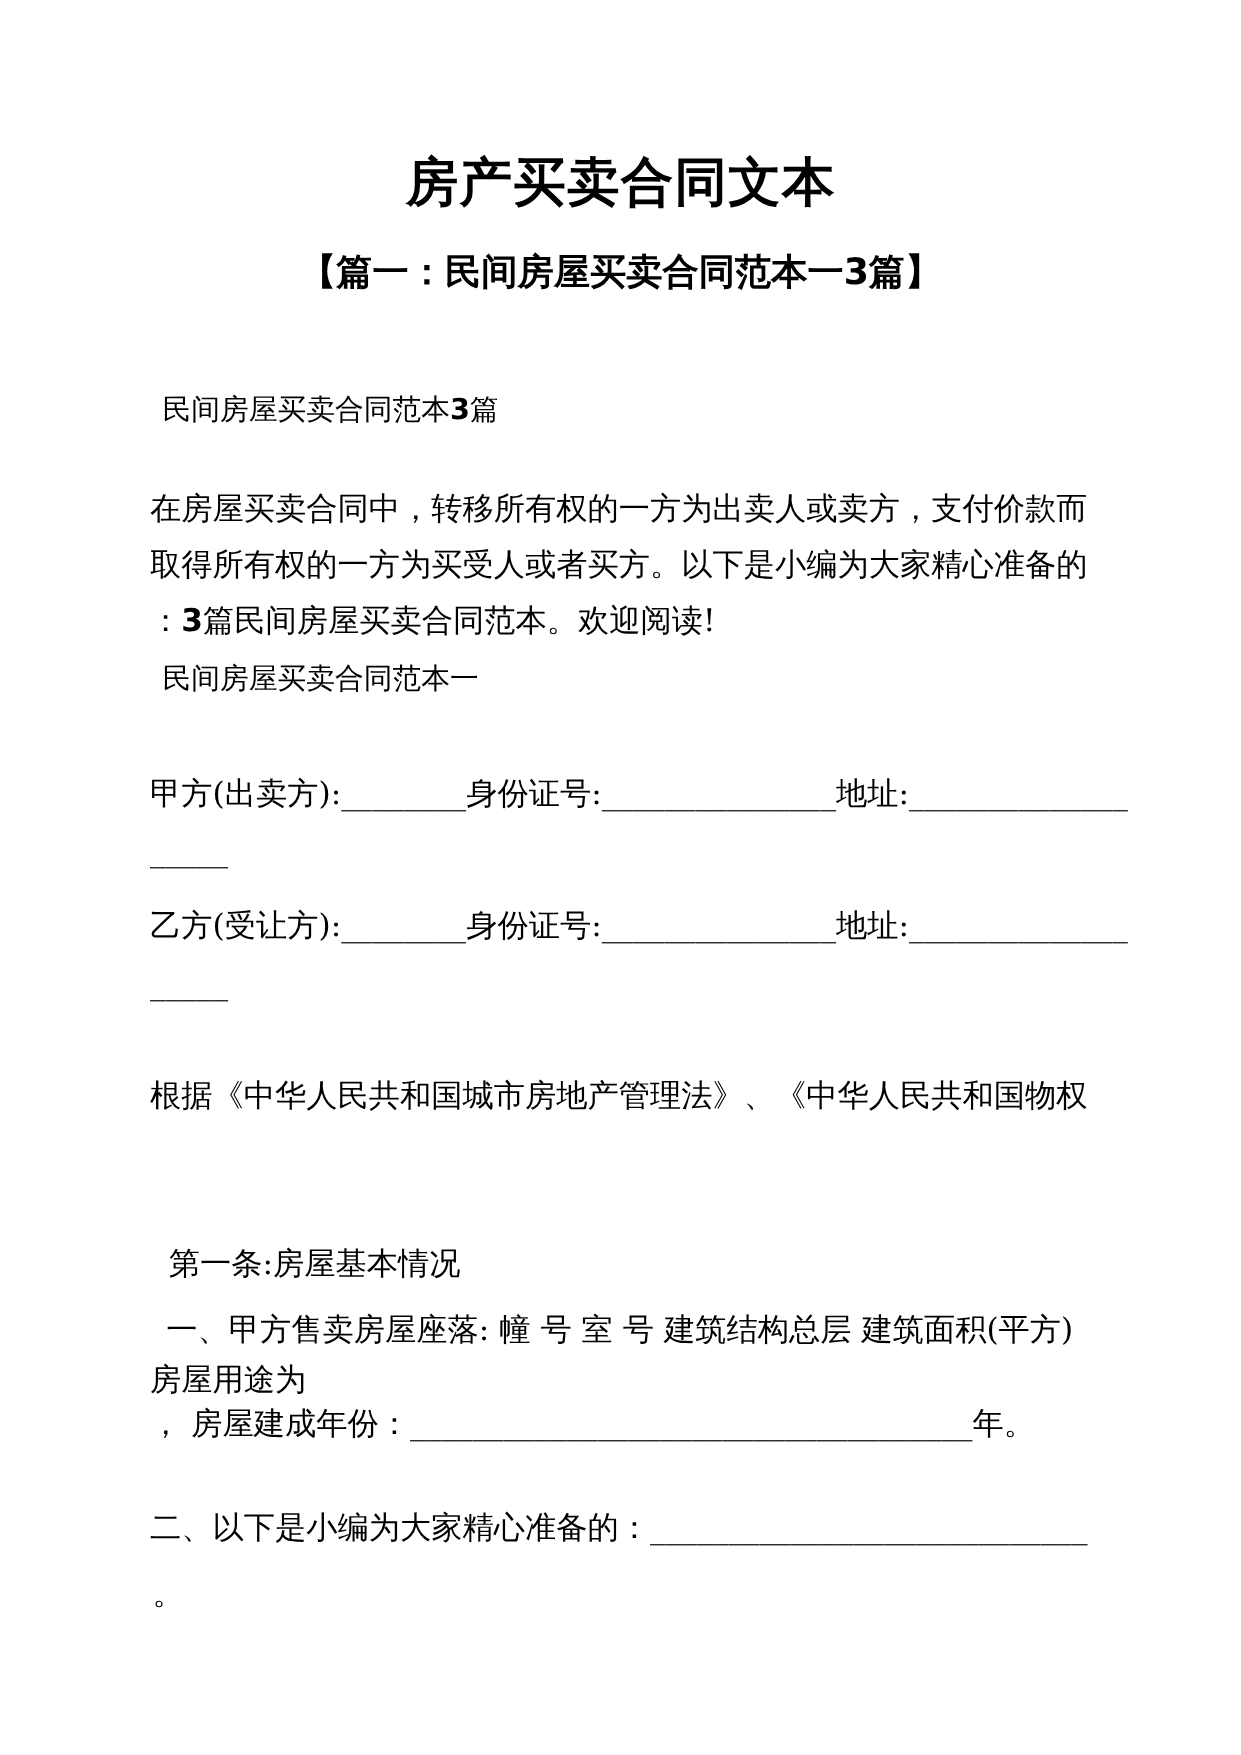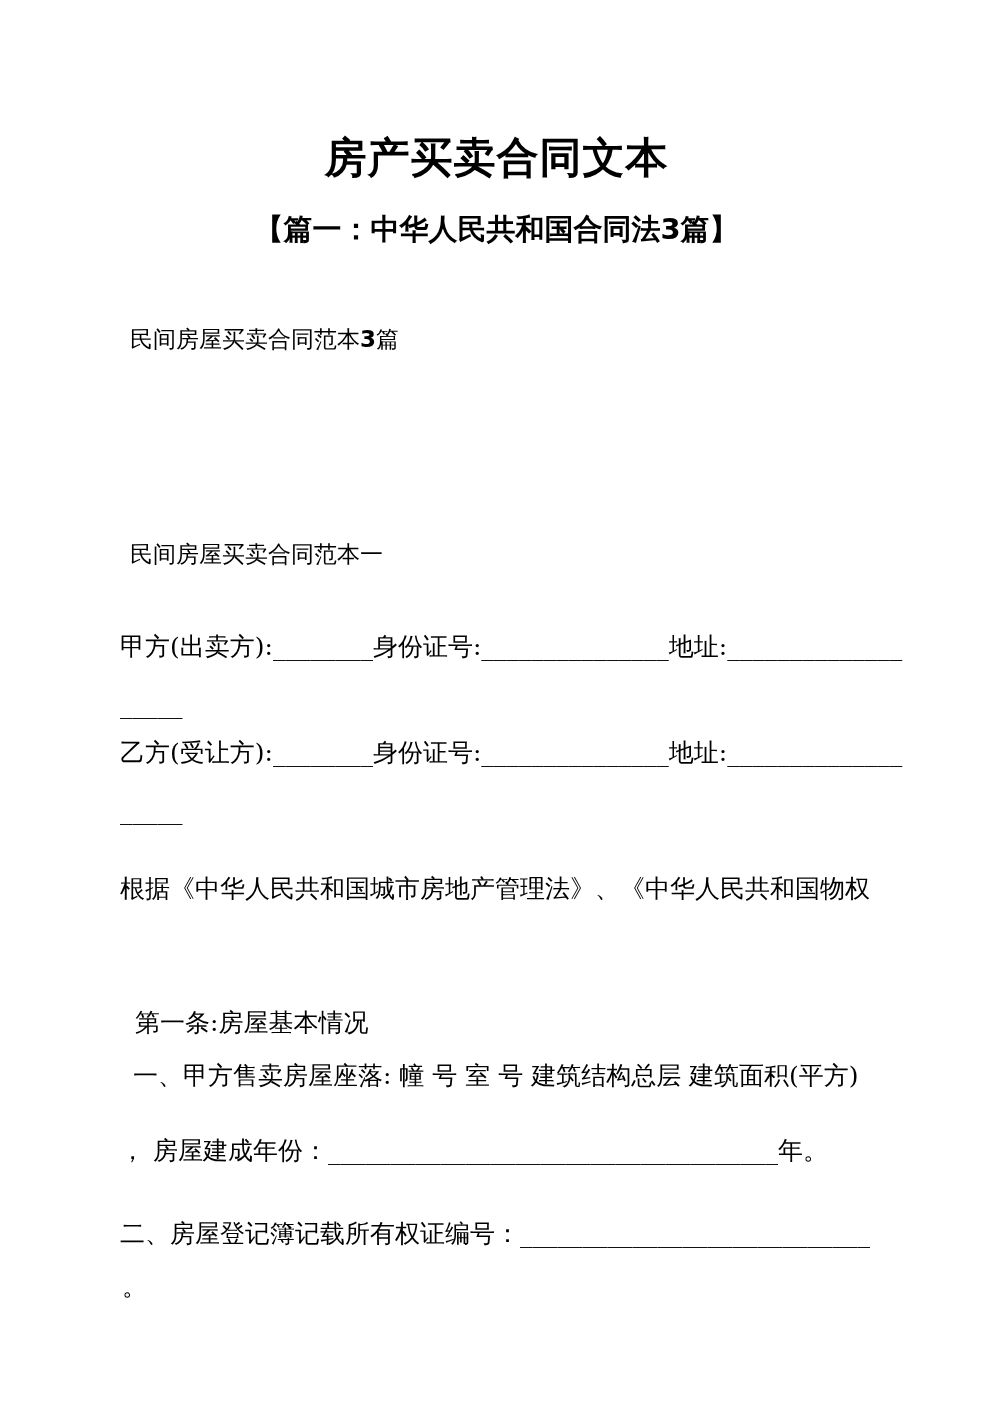--- a/index.html
+++ b/index.html
@@ -5,21 +5,21 @@
     html, body { margin: 0; padding: 0; background: #ffffff; }
     .page {
       position: relative;
       width: 993px;
       height: 1404px;
       background: #ffffff;
       color: #000000;
       font-family: "DejaVu Serif", serif;
       overflow: hidden;
     }
-    .line { white-space: nowrap; margin-top: 12px; }
+    .line { white-space: nowrap; }
     .num  { font-family: "DejaVu Sans", sans-serif; font-weight: bold; }
 
     .b-title {
       position: absolute; top: 118px; left: 0; width: 993px;
       text-align: center; font-size: 42px; font-weight: bold; letter-spacing: 1px;
     }
     .b-subtitle {
       position: absolute; top: 198px; left: 0; width: 993px;
       text-align: center; font-size: 29px; font-weight: bold;
     }
@@ -37,27 +37,34 @@
     .b-trailing-period { position: absolute; top: 1258px; left: 122px; font-size: 25px; }
   </style>
 </head>
 <body>
 
 <div class="page">
 
   <div class="b-title line">房产买卖合同文本</div>
 
   <div class="b-subtitle line">
-    <span>【篇一：中华人民共和国合同法</span><span class="num">3</span><span>篇】</span>
+    <span>【篇一：民间房屋买卖合同范本一</span><span class="num">3</span><span>篇】</span>
   </div>
 
   <div class="b-intro-heading line">
     <span>民间房屋买卖合同范本</span><span class="num">3</span><span>篇</span>
   </div>
 
+  <div class="b-intro-para">
+    <div class="line">在房屋买卖合同中，转移所有权的一方为出卖人或卖方，支付价款而</div>
+    <div class="line">取得所有权的一方为买受人或者买方。以下是小编为大家精心准备的</div>
+    <div class="line">
+      <span>：</span><span class="num">3</span><span>篇民间房屋买卖合同范本。欢迎阅读!</span>
+    </div>
+  </div>
 
   <div class="b-sample-heading line">民间房屋买卖合同范本一</div>
 
   <div class="b-party-a">
     <div class="line">甲方(出卖方):________身份证号:_______________地址:______________</div>
     <div class="line">_____</div>
   </div>
 
   <div class="b-party-b">
     <div class="line">乙方(受让方):________身份证号:_______________地址:______________</div>
@@ -65,21 +72,22 @@
   </div>
 
   <div class="b-legal-basis">
     <div class="line">根据《中华人民共和国城市房地产管理法》、《中华人民共和国物权</div>
   </div>
 
   <div class="b-article-one line">第一条:房屋基本情况</div>
 
   <div class="b-house-location">
     <div class="line indent">一、甲方售卖房屋座落: 幢 号 室 号 建筑结构总层 建筑面积(平方)</div>
+    <div class="line">房屋用途为</div>
   </div>
 
   <div class="b-build-year line">， 房屋建成年份：____________________________________年。</div>
 
-  <div class="b-registration line">二、房屋登记簿记载所有权证编号：____________________________</div>
+  <div class="b-registration line">二、以下是小编为大家精心准备的：____________________________</div>
 
   <div class="b-trailing-period line">。</div>
 
 </div>
 
 </body></html>

